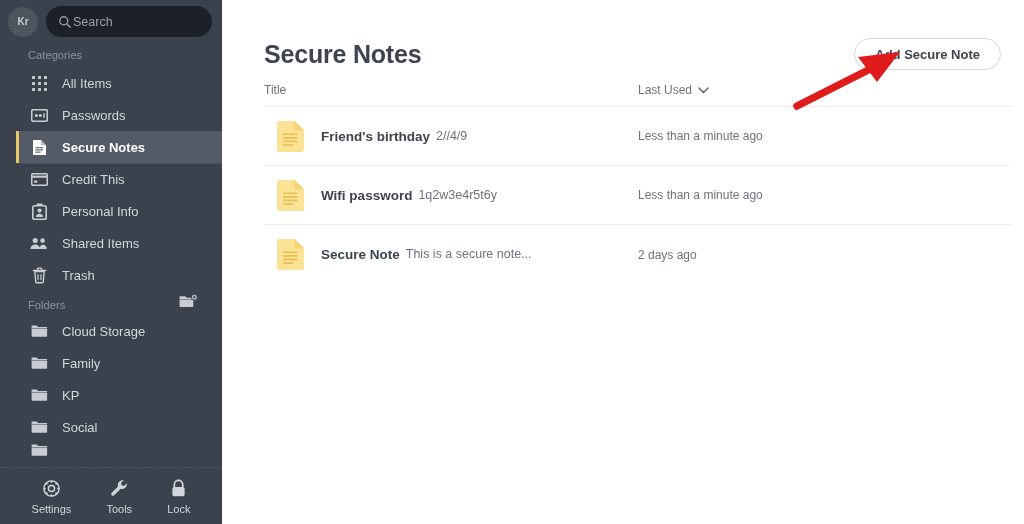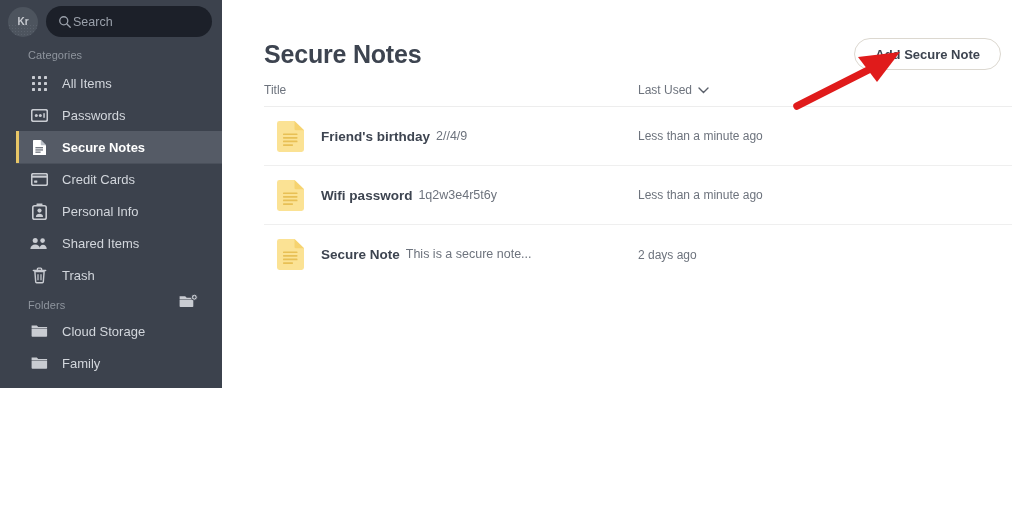--- a/index.html
+++ b/index.html
@@ -6,21 +6,21 @@
   html, body {
     width: 1024px; height: 524px;
     font-family: "Liberation Sans", sans-serif;
     background: #ffffff;
     overflow: hidden;
   }
   .app { display: flex; width: 1024px; height: 524px; position: relative; }
 
   
   .sidebar {
-    width: 222px; height: 388px;
+    width: 222px; height: 524px;
     background: #3c424d;
     display: flex; flex-direction: column;
     position: relative; flex: 0 0 222px; justify-content: space-between;
   }
   .sb-top {
     display: flex; align-items: center;
     padding: 6px 10px 4px 8px; gap: 8px;
   }
   .avatar {
     width: 30px; height: 30px; border-radius: 50%;
@@ -191,21 +191,21 @@
       </div>
 
       <div class="nav-item">
         <span class="ico">
           <svg width="17" height="13" viewBox="0 0 17 13">
             <rect x=".7" y=".7" width="15.6" height="11.6" rx="1.6" fill="none" stroke="#c9ccd2" stroke-width="1.6"></rect>
             <rect x=".7" y="2.6" width="15.6" height="2.1" fill="#c9ccd2"></rect>
             <rect x="3.1" y="7.4" width="3.2" height="2.3" rx=".4" fill="#c9ccd2"></rect>
           </svg>
         </span>
-        <span>Credit Cards</span>
+        <span>Credit This</span>
       </div>
 
       <div class="nav-item">
         <span class="ico">
           <svg width="15" height="17" viewBox="0 0 15 17">
             <rect x="4.4" y=".4" width="6.2" height="1.5" rx=".6" fill="#c9ccd2"></rect>
             <rect x=".8" y="2.8" width="13.4" height="13.4" rx="1.8" fill="none" stroke="#c9ccd2" stroke-width="1.6"></rect>
             <circle cx="7.5" cy="7.6" r="2.1" fill="#c9ccd2"></circle>
             <path d="M3.9 13.9c0-2 1.6-3.1 3.6-3.1s3.6 1.1 3.6 3.1z" fill="#c9ccd2"></path>
           </svg>
@@ -289,20 +289,45 @@
       <div class="nav-item partial-row">
         <span class="ico">
           <svg width="17" height="14" viewBox="0 0 17 14" fill="#c9ccd2">
             <path d="M.6 1.6h5.2l1.4 1.5h8.9v1H.6z"></path>
               <path d="M.6 4.6h15.5v7.3a.8.8 0 0 1-.8.8H1.4a.8.8 0 0 1-.8-.8z"></path>
           </svg>
         </span>
       </div>
     </div>
 
+    <div class="sb-bottom">
+      <div class="sb-btn">
+        <svg width="21" height="21" viewBox="0 0 22 22">
+          <circle cx="11" cy="11" r="8" fill="none" stroke="#d2d6dc" stroke-width="1.5"></circle>
+          <circle cx="11" cy="11" r="3.2" fill="none" stroke="#d2d6dc" stroke-width="1.5"></circle>
+          <g stroke="#d2d6dc" stroke-width="1.5">
+            <path d="M11 3v2M11 17v2M3 11h2M17 11h2M5.3 5.3l1.5 1.5M15.2 15.2l1.5 1.5M16.7 5.3l-1.5 1.5M6.8 15.2l-1.5 1.5"></path>
+          </g>
+        </svg>
+        <span>Settings</span>
+      </div>
+      <div class="sb-btn">
+        <svg width="21" height="21" viewBox="0 0 22 22">
+          <path d="M15.4 2.3a5.2 5.2 0 0 0-5.9 6.6L2.6 15.8a1.8 1.8 0 0 0 2.5 2.5l6.9-6.9a5.2 5.2 0 0 0 6.6-5.9l-2.8 2.8-2.6-.6-.6-2.6z" fill="#d2d6dc"></path>
+        </svg>
+        <span>Tools</span>
+      </div>
+      <div class="sb-btn">
+        <svg width="21" height="21" viewBox="0 0 22 22">
+          <path d="M6.6 9.4V6.9a4.4 4.4 0 0 1 8.8 0v2.5" fill="none" stroke="#d2d6dc" stroke-width="1.8"></path>
+          <rect x="4.6" y="9.4" width="12.8" height="9.6" rx="1.6" fill="#d2d6dc"></rect>
+        </svg>
+        <span>Lock</span>
+      </div>
+    </div>
   </aside>
 
   <section class="main">
 
     <div class="main-head">
       <h1 class="page-title">Secure Notes</h1>
       <button class="add-btn">Add Secure Note</button>
     </div>
 
     <div class="table-head">

